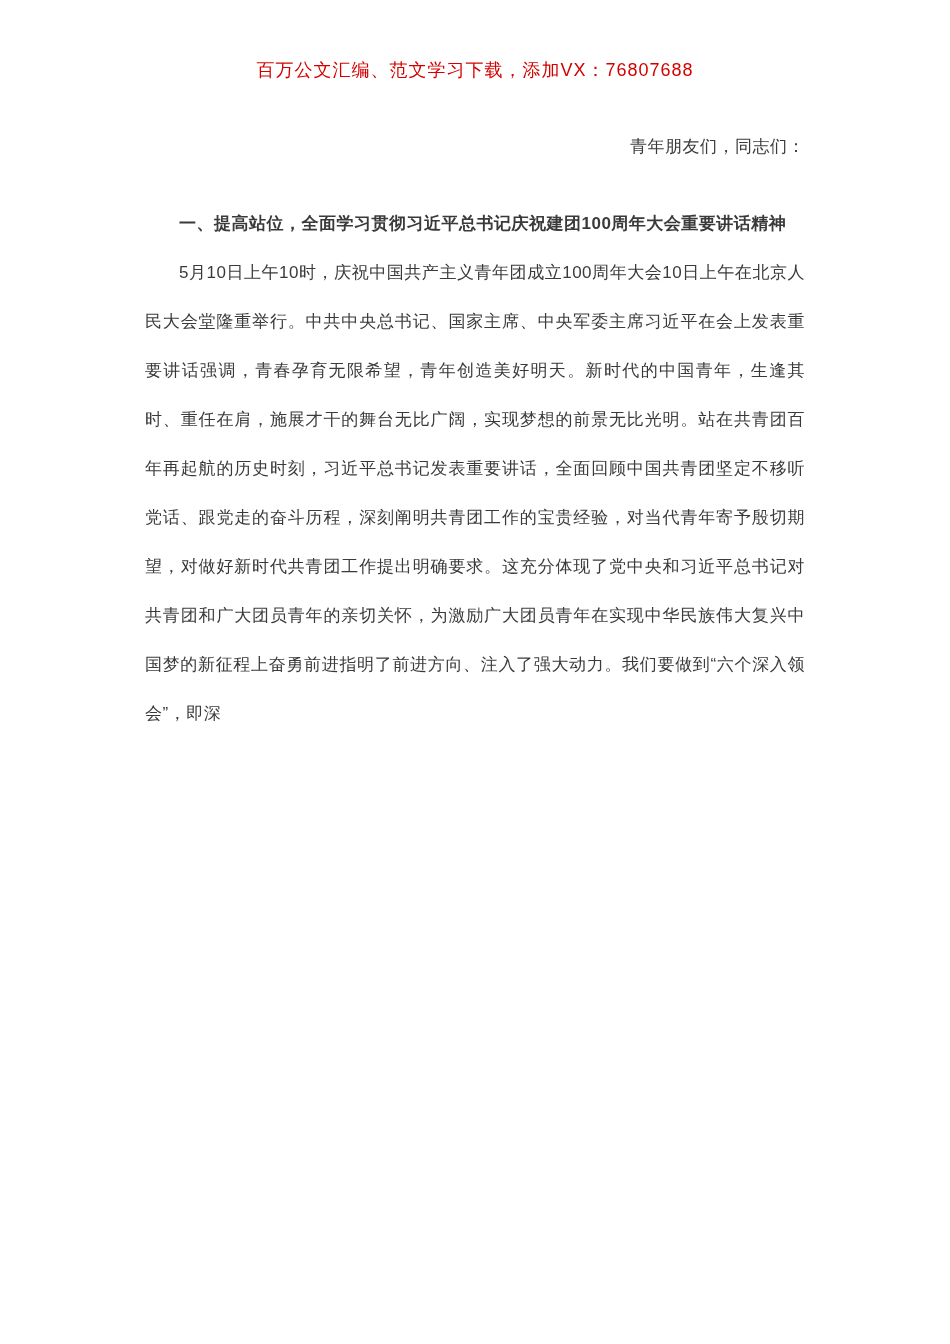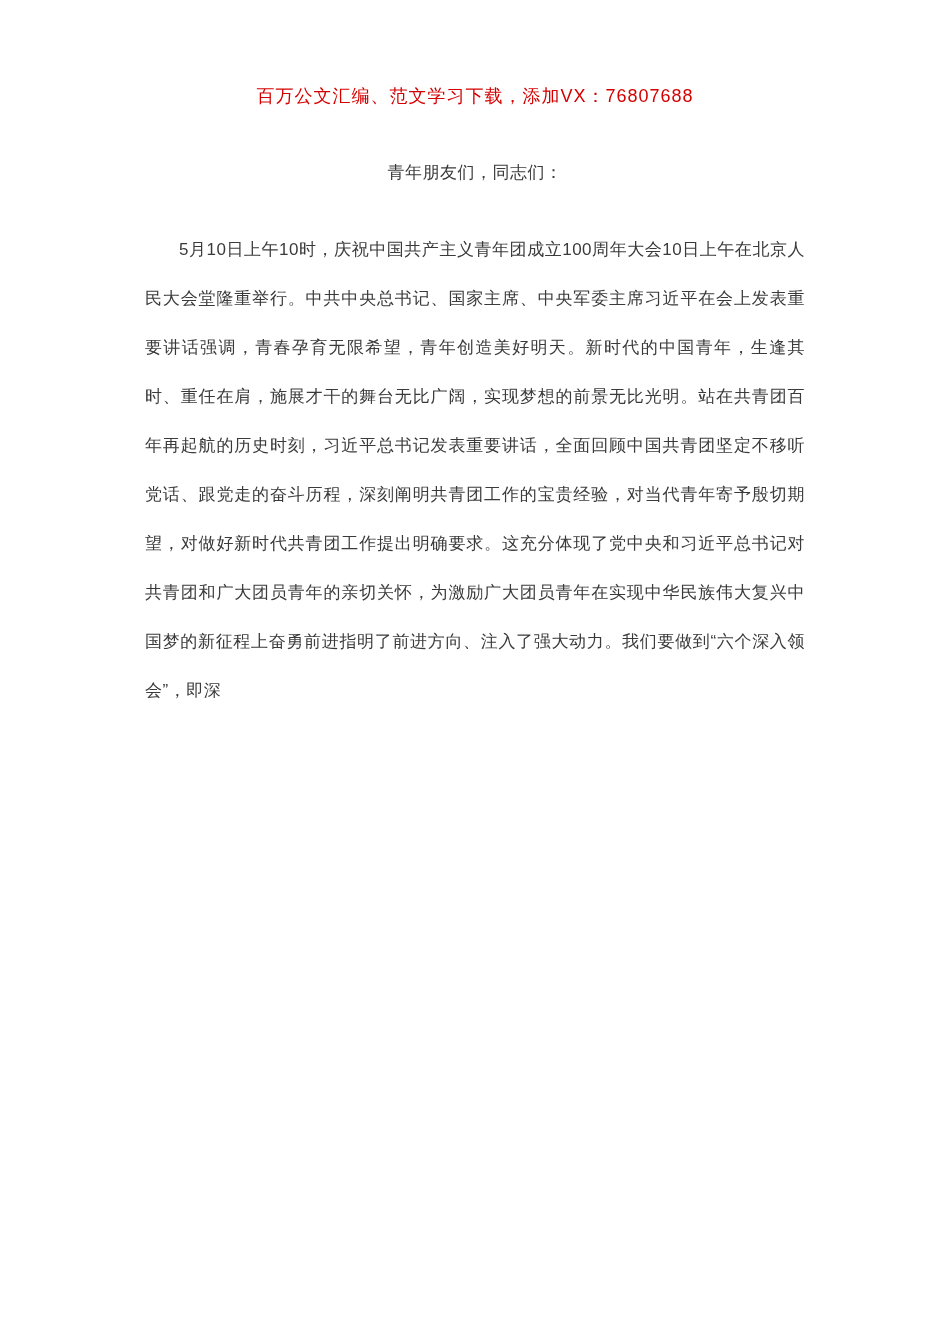--- a/index.html
+++ b/index.html
@@ -13,39 +13,39 @@
     width:950px;
     min-height:1344px;
     margin:0 auto;
     font-family:"Liberation Sans","DejaVu Sans",sans-serif;
     color:var(--text-color);
   }
   .page{
     width:950px;
     min-height:1344px;
     background:var(--page-bg);
-    padding:84px 145px 60px 145px;
+    padding:58px 145px 60px 145px;
   }
   .notice{
     text-align:center;
     color:var(--notice-red);
     font-size:18px;
     font-weight:400;
     letter-spacing:1px;
     margin-bottom:40px;
     line-height:24px;
   }
   .doc-body{
     font-size:17px;
     line-height:49px;
     text-align:justify;
     letter-spacing:0.5px;
   }
   .salutation{
-    text-align:center;
+    text-align:right;
     margin-bottom:28px;
     font-family:Liberation Serif, serif;
   }
   p.para{
     text-indent:2em;
     margin:0;
   }
   p.para.heading{
     font-weight:bold;
   }
@@ -55,18 +55,19 @@
 
 <div class="page">
 
   <div class="notice">百万公文汇编、范文学习下载，添加VX：76807688</div>
 
   <div class="doc-body">
 
     <p class="salutation">青年朋友们，同志们：</p>
 
 
+    <p class="para heading">一、提高站位，全面学习贯彻习近平总书记庆祝建团100周年大会重要讲话精神</p>
 
     <p class="para">5月10日上午10时，庆祝中国共产主义青年团成立100周年大会10日上午在北京人民大会堂隆重举行。中共中央总书记、国家主席、中央军委主席习近平在会上发表重要讲话强调，青春孕育无限希望，青年创造美好明天。新时代的中国青年，生逢其时、重任在肩，施展才干的舞台无比广阔，实现梦想的前景无比光明。站在共青团百年再起航的历史时刻，习近平总书记发表重要讲话，全面回顾中国共青团坚定不移听党话、跟党走的奋斗历程，深刻阐明共青团工作的宝贵经验，对当代青年寄予殷切期望，对做好新时代共青团工作提出明确要求。这充分体现了党中央和习近平总书记对共青团和广大团员青年的亲切关怀，为激励广大团员青年在实现中华民族伟大复兴中国梦的新征程上奋勇前进指明了前进方向、注入了强大动力。我们要做到“六个深入领会”，即深</p>
 
   </div>
 
 </div>
 
 </body></html>

